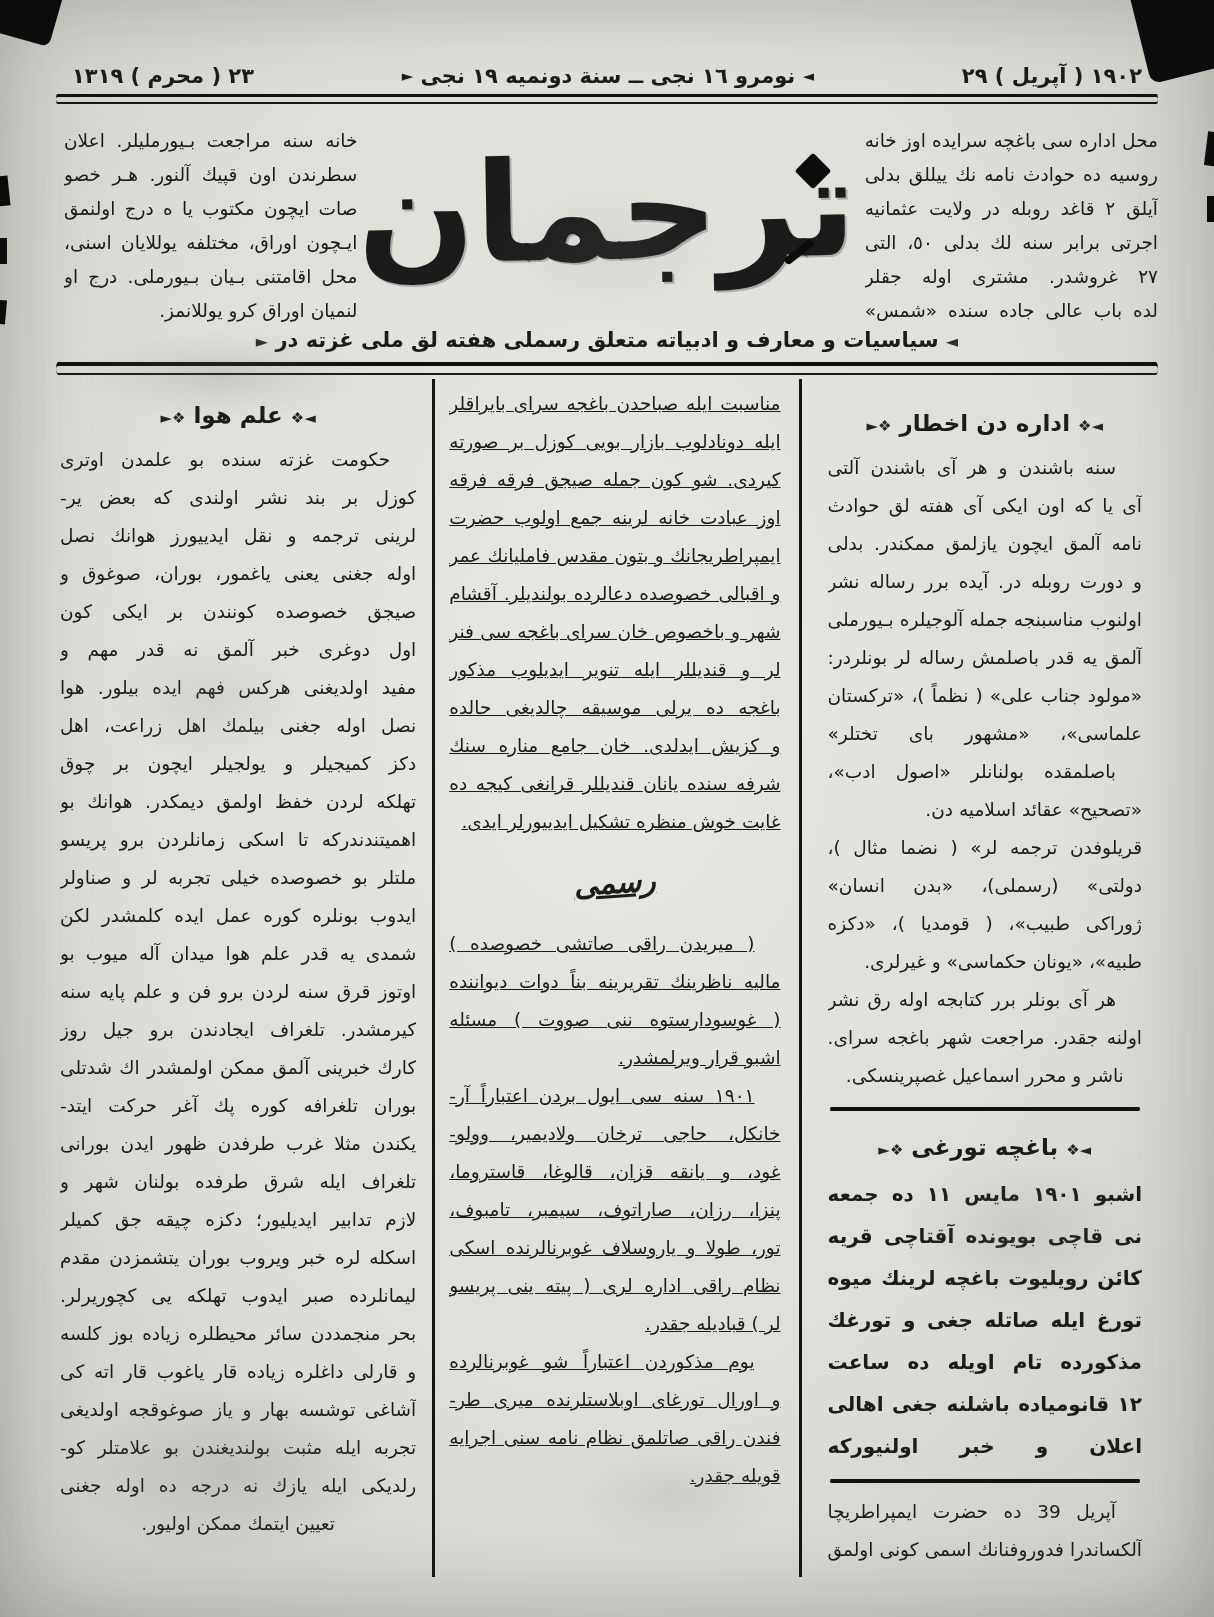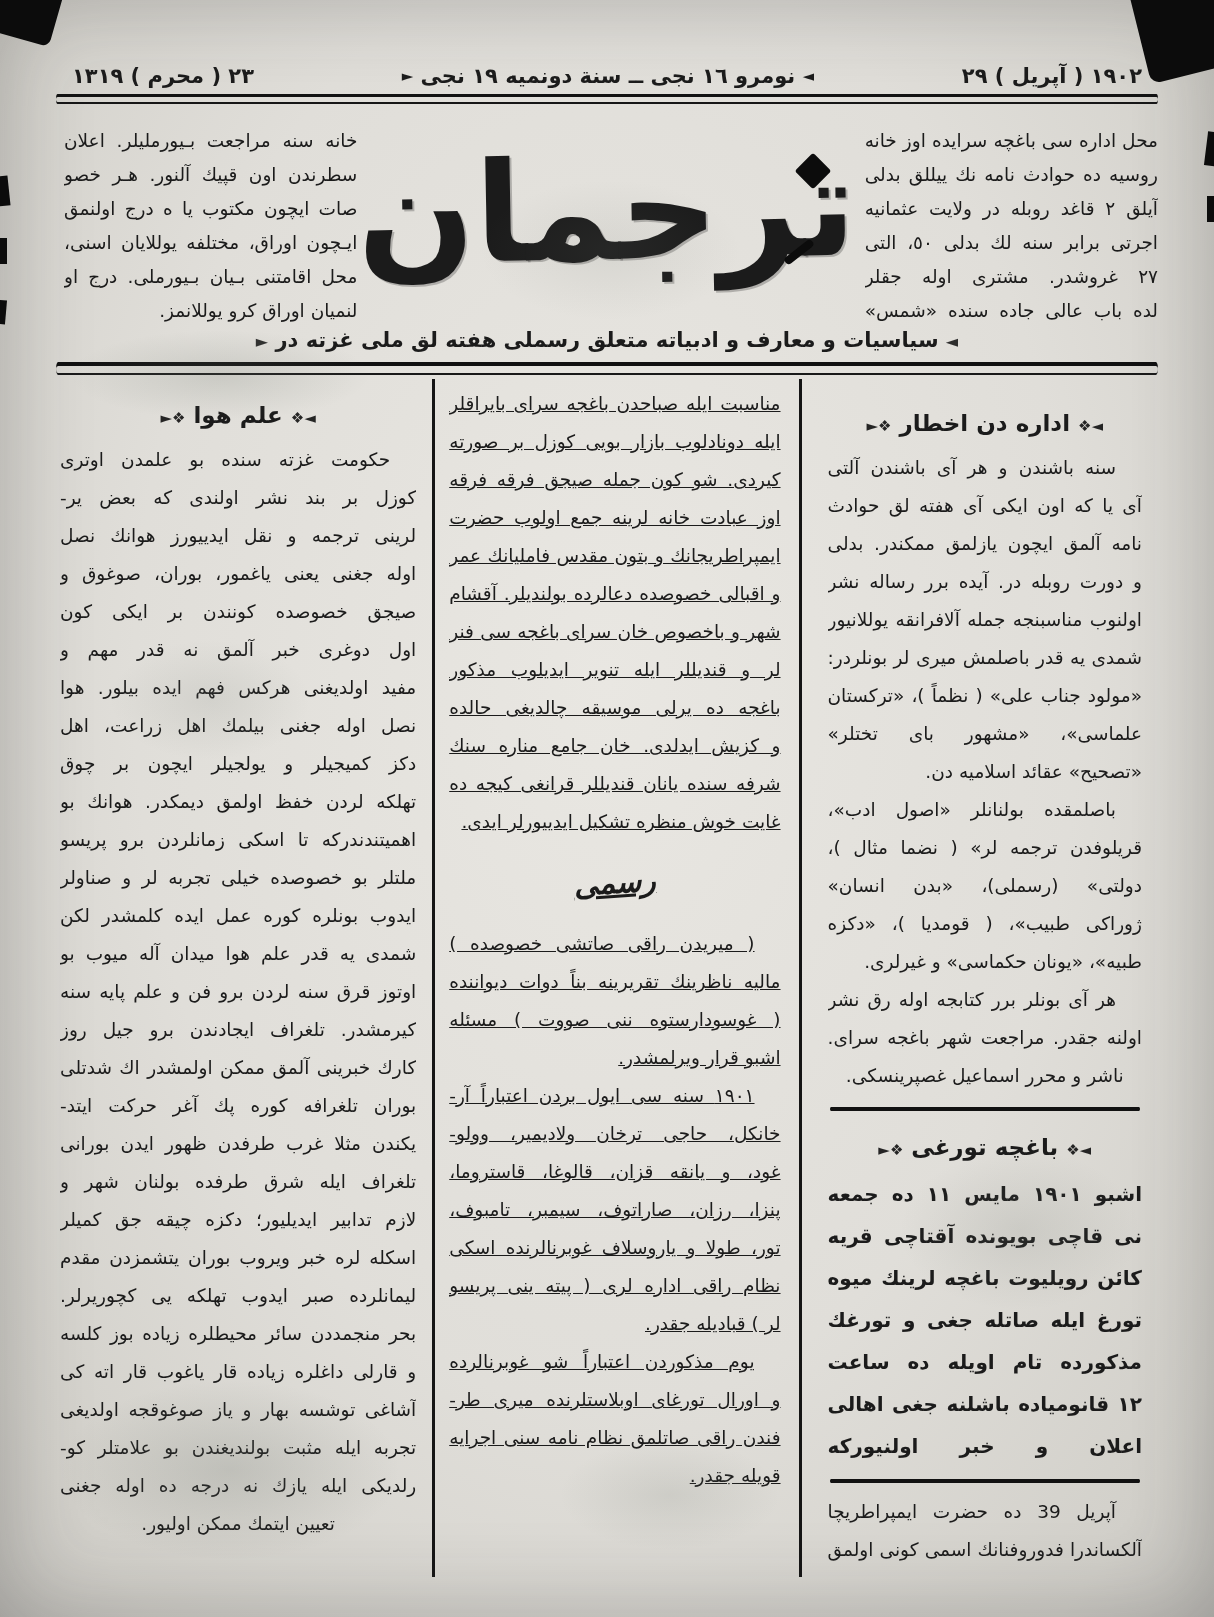--- a/index.html
+++ b/index.html
@@ -100,26 +100,26 @@
         <div class="col-heading">
           <span class="orn">◄❖</span>
           <span>اداره دن اخطار</span>
           <span class="orn">❖►</span>
         </div>
         <div>
             <div class="line indent">سنه باشندن و هر آى باشندن آلتى</div>
             <div class="line">آى یا كه اون ایكى آى هفته لق حوادث</div>
             <div class="line">نامه آلمق ایچون یازلمق ممكندر. بدلى ایكى</div>
             <div class="line">و دورت روبله در. آیده برر رساله نشر</div>
-            <div class="line">اولنوب مناسبنجه جمله آلافرانقه یوللانیور</div>
-            <div class="line">شمدى یه قدر باصلمش میرى لر بونلردر:</div>
+            <div class="line">اولنوب مناسبنجه جمله آلوجیلره بـیورملى</div>
+            <div class="line">آلمق یه قدر باصلمش رساله لر بونلردر:</div>
             <div class="line">«مولود جناب على» ( نظماً )، «تركستان</div>
             <div class="line">علماسى»، «مشهور باى تختلر» (رسملى)،</div>
+            <div class="line indent">باصلمقده بولنانلر «اصول ادب»،</div>
             <div class="line end">«تصحیح» عقائد اسلامیه دن.</div>
-            <div class="line indent">باصلمقده بولنانلر «اصول ادب»،</div>
             <div class="line">قریلوفدن ترجمه لر» ( نضما مثال )، «ایران</div>
             <div class="line">دولتى» (رسملى)، «بدن انسان» (رسملى)،</div>
             <div class="line">ژوراكى طبیب»، ( قومدیا )، «دكزه</div>
             <div class="line end">طبیه»، «یونان حكماسى» و غیرلرى.</div>
             <div class="line indent">هر آى بونلر برر كتابجه اوله رق نشر</div>
             <div class="line">اولنه جقدر. مراجعت شهر باغجه سراى.</div>
             <div class="line center">ناشر و محرر اسماعیل غصپرینسكى.</div>
           </div>
         <div class="sep"></div>
         <div class="col-heading">

